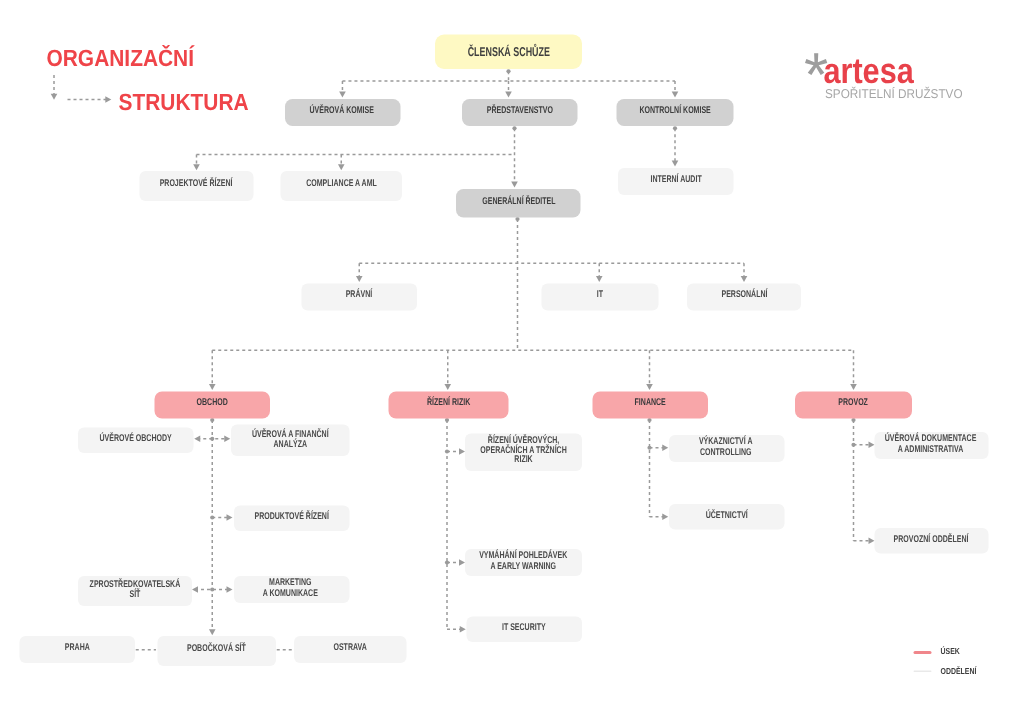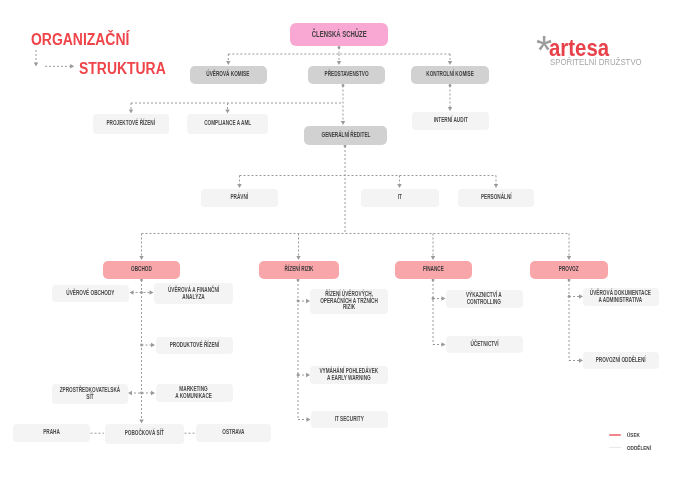--- a/index.html
+++ b/index.html
@@ -4,21 +4,21 @@
 <style>
   html,body{margin:0;padding:0;background:#ffffff;}
   .stage{position:relative;width:676px;height:478px;background:#ffffff;overflow:hidden;
          font-family:"Liberation Sans","DejaVu Sans",sans-serif;}
   #connector-layer{position:absolute;left:0;top:0;width:676px;height:478px;}
   .node{position:absolute;display:flex;align-items:center;justify-content:center;
         text-align:center;text-transform:uppercase;box-sizing:border-box;}
   .node span{display:block;white-space:pre;font-weight:700;font-size:6.5px;
              line-height:6.9px;letter-spacing:0;transform:scaleX(0.72);transform-origin:center;}
   .node.board{background:#d1d1d1;border-radius:5px;color:#3e3e3e;}
-  .node.board-lg{background:#f9a8d4;border-radius:6px;color:#3e3e3e;}
+  .node.board-lg{background:#fef9c3;border-radius:6px;color:#3e3e3e;}
   .node.board-lg span{font-size:8.5px;line-height:9px;transform:scaleX(0.70);}
   .node.division{background:#f8a6a9;border-radius:5px;color:#39393b;}
   .node.dept{background:#f4f4f4;border-radius:4px;color:#4a4a4a;}
   .title-block{position:absolute;left:0;top:0;color:#ef4449;font-weight:700;}
   .title-line1{position:absolute;left:31px;top:31px;font-size:15.6px;letter-spacing:0;
                transform:scaleX(0.894);transform-origin:left top;white-space:nowrap;}
   .title-line2{position:absolute;left:79px;top:60px;font-size:15.6px;letter-spacing:0;
                transform:scaleX(0.894);transform-origin:left top;white-space:nowrap;}
   .logo{position:absolute;left:0;top:0;}
   .logo-asterisk{position:absolute;left:536px;top:28.5px;font-size:41.5px;font-weight:400;

